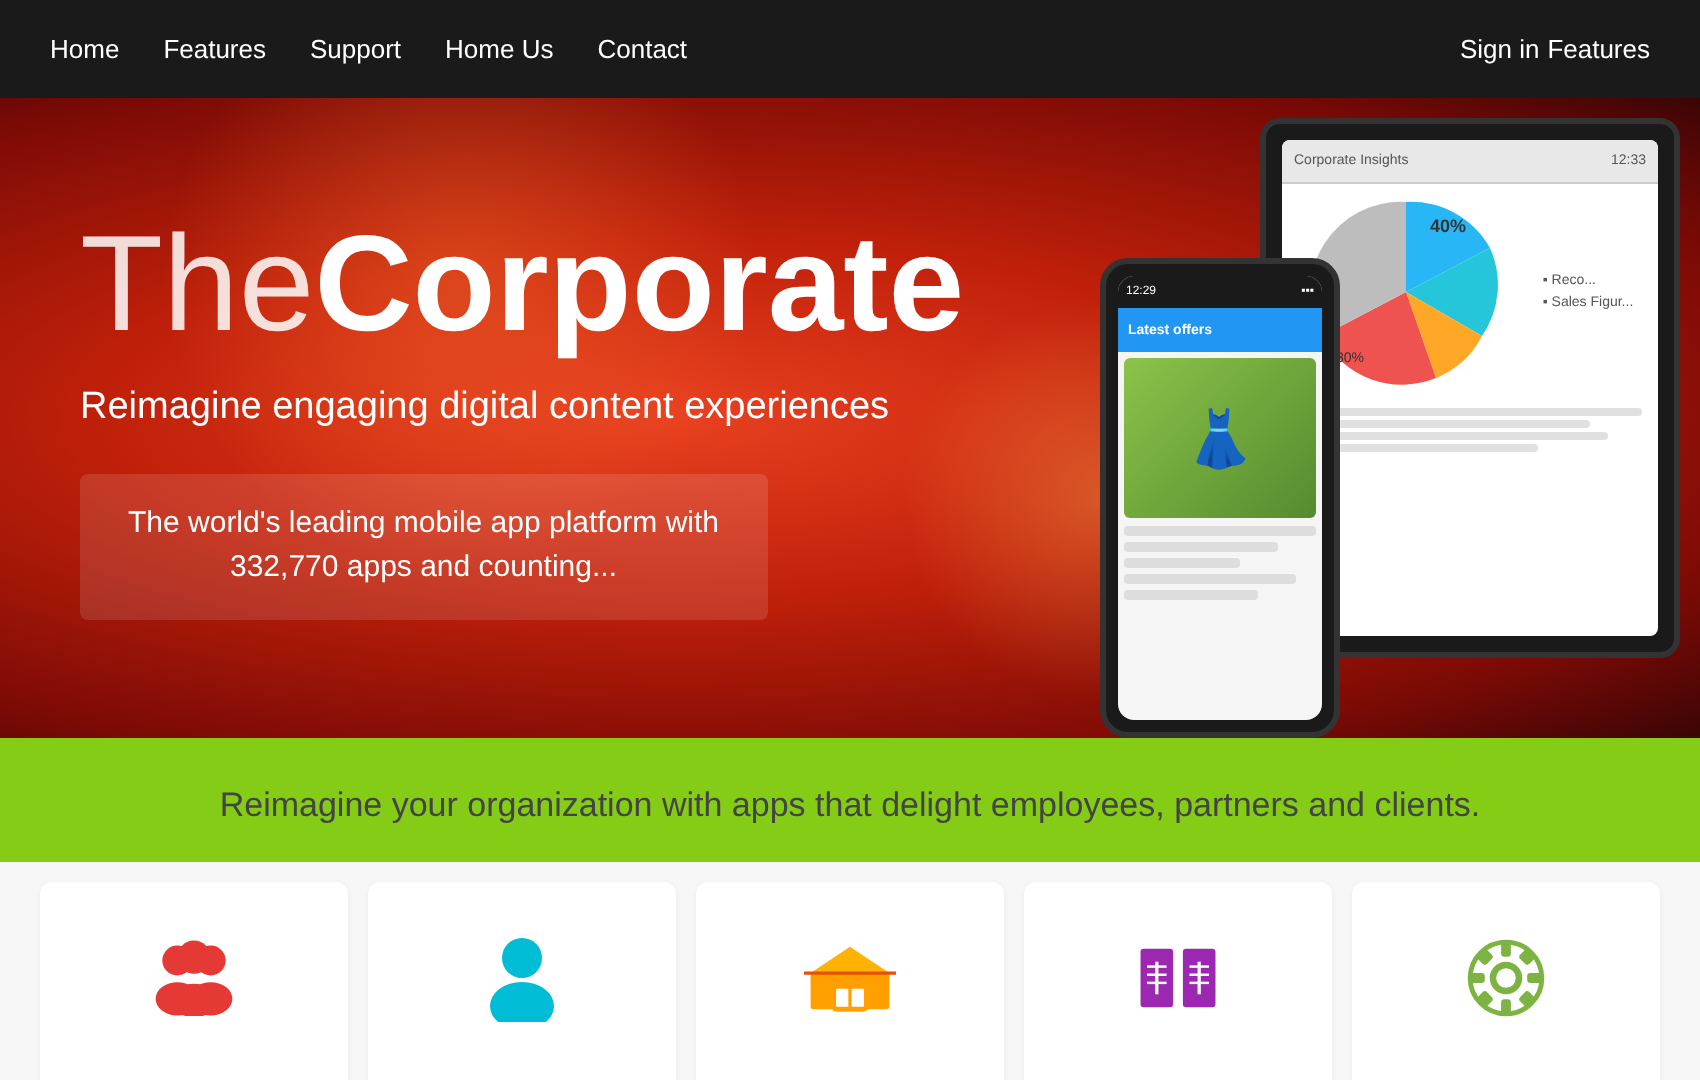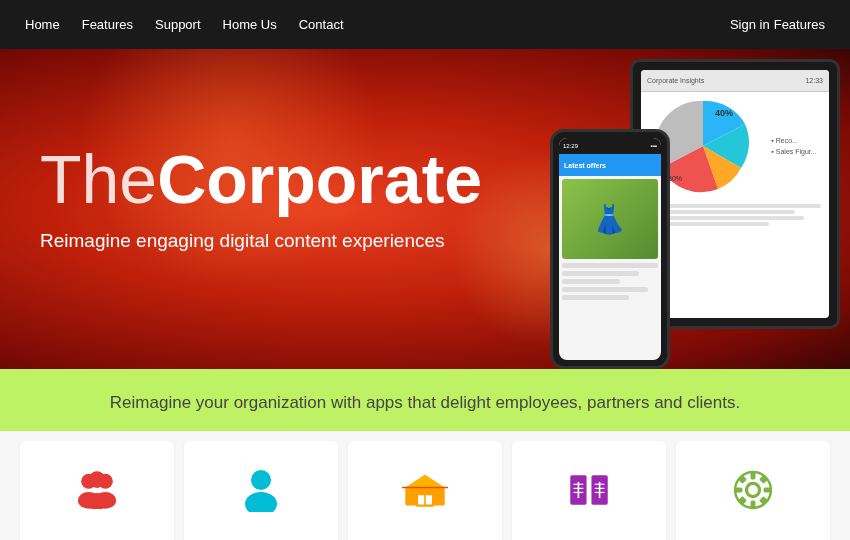--- a/index.html
+++ b/index.html
@@ -169,21 +169,21 @@
     }
     .phone-text-line {
       height: 5px;
       background: #ddd;
       border-radius: 2px;
       margin-bottom: 3px;
     }
 
     
     .subhero {
-      background: #bef264;
+      background: #84cc16;
       padding: 24px 20px 18px;
       text-align: center;
     }
     .subhero-text {
       font-size: 17px;
       color: #444;
       font-weight: 400;
     }
 
     
@@ -237,20 +237,23 @@
 
 <section class="hero">
   <div class="hero-bg-circle c1"></div>
   <div class="hero-bg-circle c2"></div>
 
   <div class="hero-content">
     <div class="hero-title">
       <span class="thin">The</span><span class="bold">Corporate</span>
     </div>
     <p class="hero-subtitle">Reimagine engaging digital content experiences</p>
+    <div class="hero-desc-box">
+      <p class="hero-desc">The world's leading mobile app platform with<br>332,770 apps and counting...</p>
+    </div>
   </div>
 
   <div class="hero-devices">
 
     <div class="device-tablet">
       <div class="device-tablet-screen">
         <div class="tablet-header">
           <span>Corporate Insights</span>
           <span>12:33</span>
         </div>

